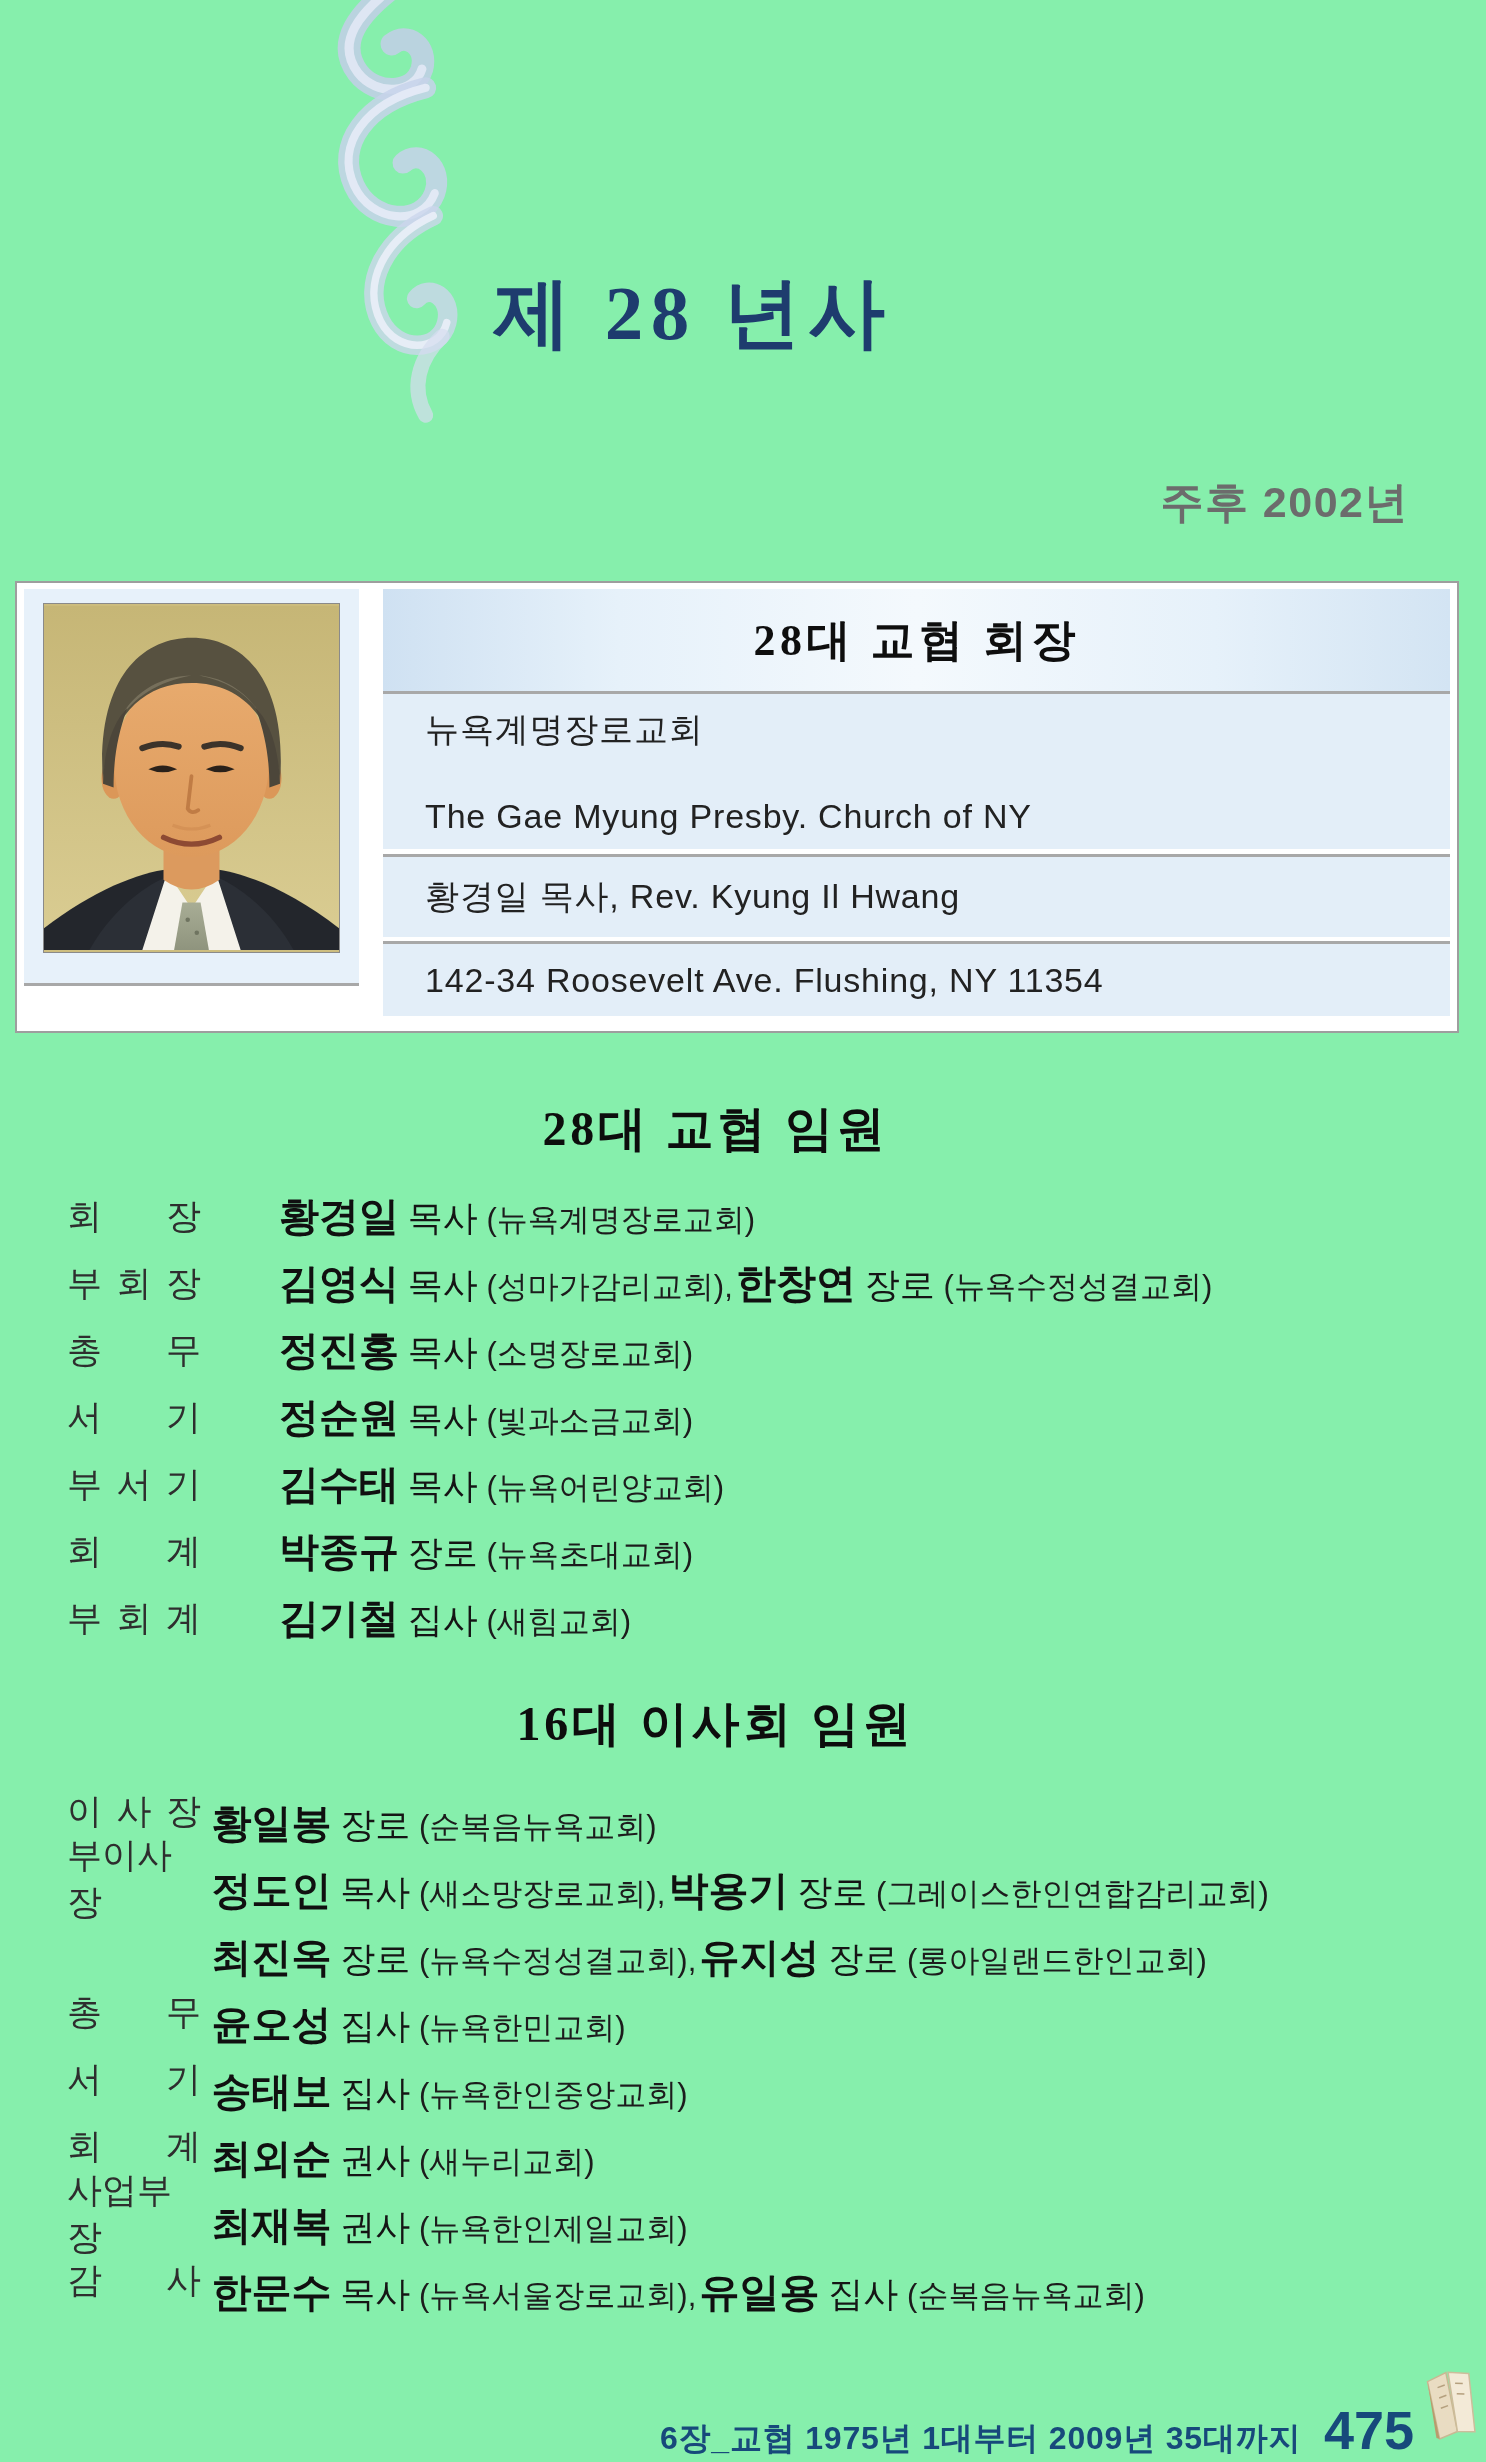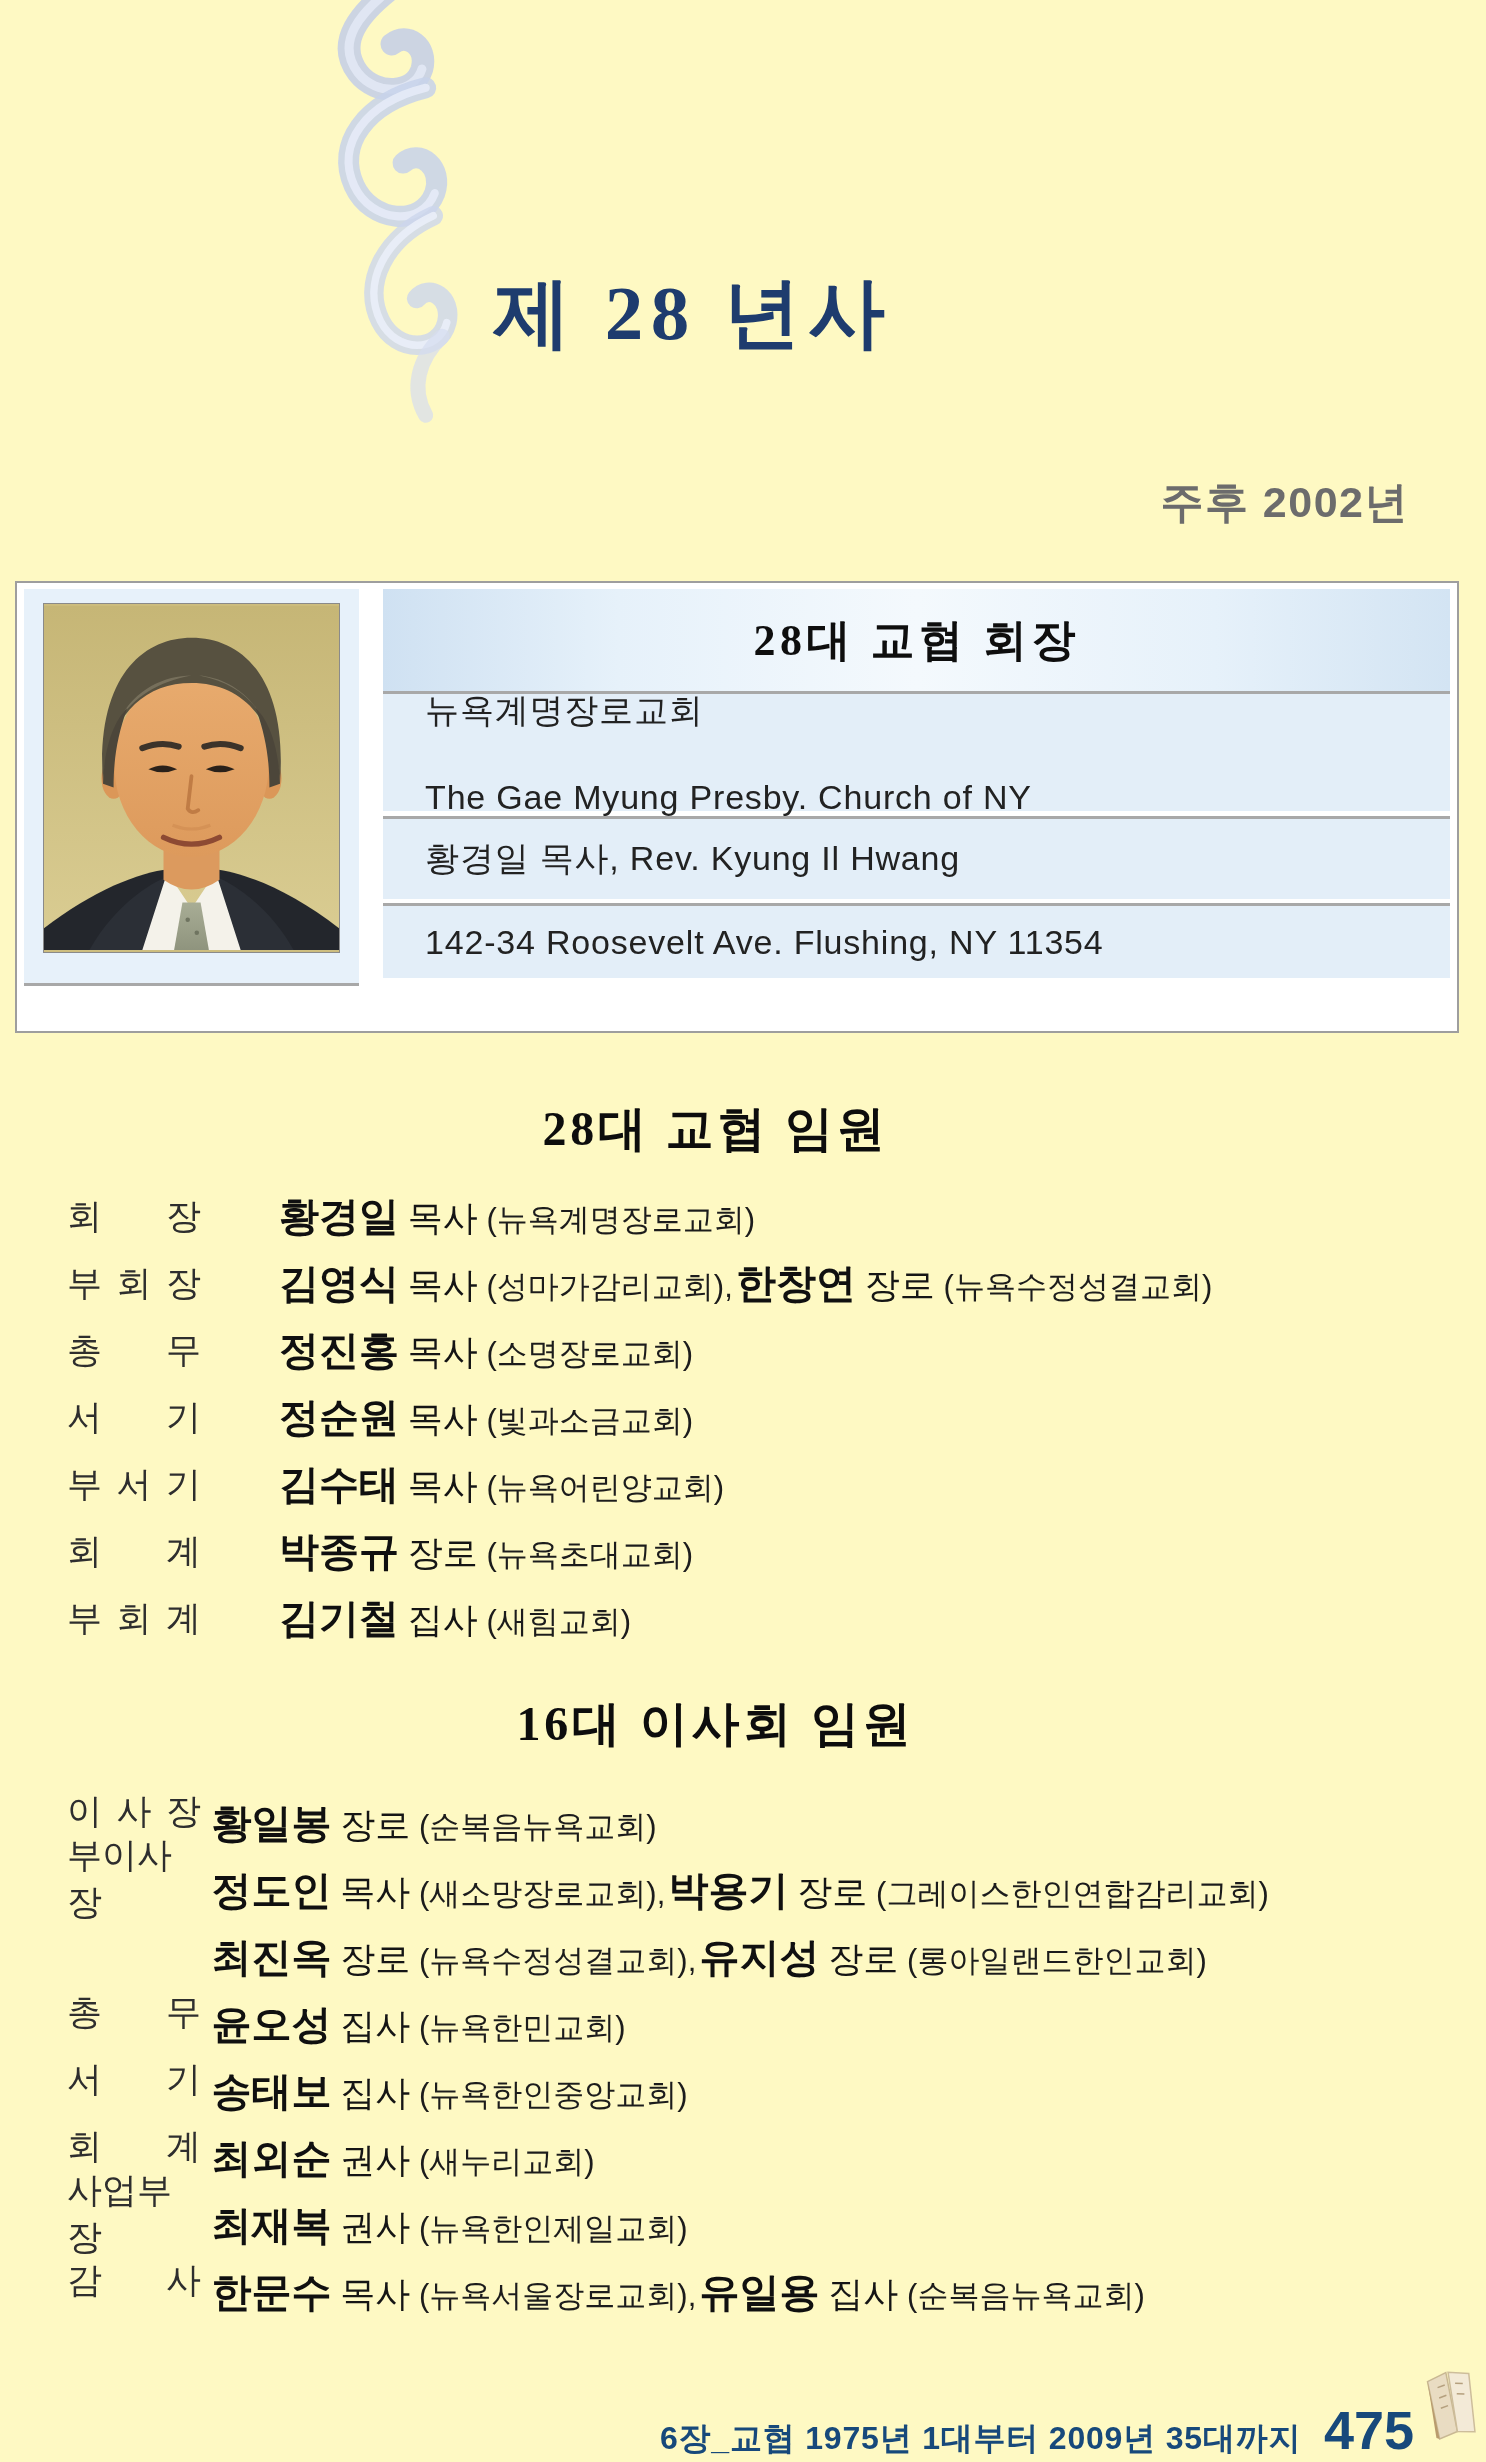--- a/index.html
+++ b/index.html
@@ -1,16 +1,16 @@
 <!DOCTYPE html>
 <html style="--navy: #1e3c6e; --footnavy: #17497b; --gray: #6c6c6c; --cellblue: #e3eef8; --rule: #a8a8a8;font-size:12px"><head>
 <meta charset="utf-8">
 <style>
   html,body{margin:0;padding:0;background:#ffffff;}
-  .page{position:relative;width:1486px;height:2462px;background:#fef9c3;overflow:hidden;
+  .page{position:relative;width:1486px;height:2462px;background:#86efac;overflow:hidden;
         font-family:"Liberation Sans","DejaVu Sans",sans-serif;}
 
   
   .ornament{position:absolute;left:245px;top:-10.5px;width:256px;height:444px;}
 
   
   .page-title{position:absolute;top:271px;left:0;width:1386px;text-align:center;
     font-family:"Liberation Serif","DejaVu Serif",serif;
     font-size:77px;font-weight:600;letter-spacing:7.5px;color:var(--navy,#1e3c6e);line-height:1.1;}
 
@@ -26,21 +26,21 @@
   .photo-frame{width:295px;height:348px;border:1.5px solid #8a8a8a;background:#cdbd7e;overflow:hidden;}
   .info-col{flex:1;display:flex;flex-direction:column;min-width:0;padding-left:16px;}
   .info-header{height:105px;box-sizing:border-box;border-bottom:3.8px solid var(--rule,#a8a8a8);
      background:linear-gradient(90deg,#cfe1f2 0%,#e6f1fa 22%,#f4f9fd 50%,#e6f1fa 78%,#d3e4f3 100%);
      display:flex;align-items:center;justify-content:center;}
   .info-header .hd{font-family:"Liberation Serif","DejaVu Serif",serif;font-size:44px;font-weight:600;
      letter-spacing:4.5px;color:#0e0e0e;}
   .cell{background:var(--cellblue,#e3eef8);box-sizing:border-box;padding-left:42px;
      display:flex;flex-direction:column;justify-content:center;}
   .cell .ln{font-size:34px;color:#222;letter-spacing:0.8px;}
-  .cell1{height:117px;gap:44px;}
+  .cell1{height:155px;gap:44px;}
   .cell2{height:83px;}
   .cell3{height:75px;}
   .cell2,.cell3{margin-top:4.5px;border-top:3px solid var(--rule,#a8a8a8);}
 
   
   .sections{position:absolute;left:0;top:0;width:100%;}
   .officers{position:absolute;left:0;width:1486px;}
   .section-1{top:1093px;}
   .section-2{top:1688px;}
   .sec-title{margin:0 0 18px 0;width:1431px;text-align:center;

